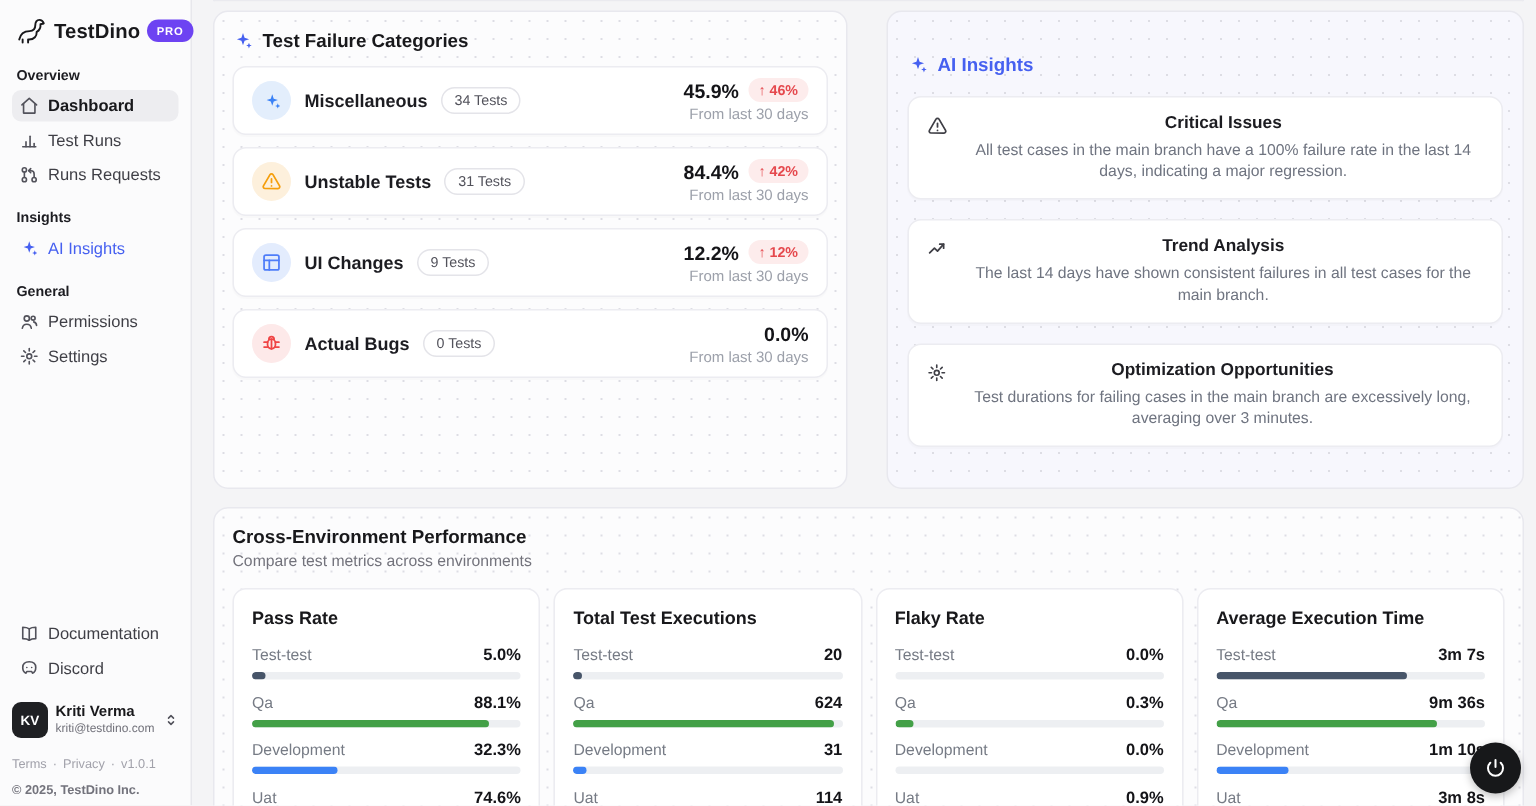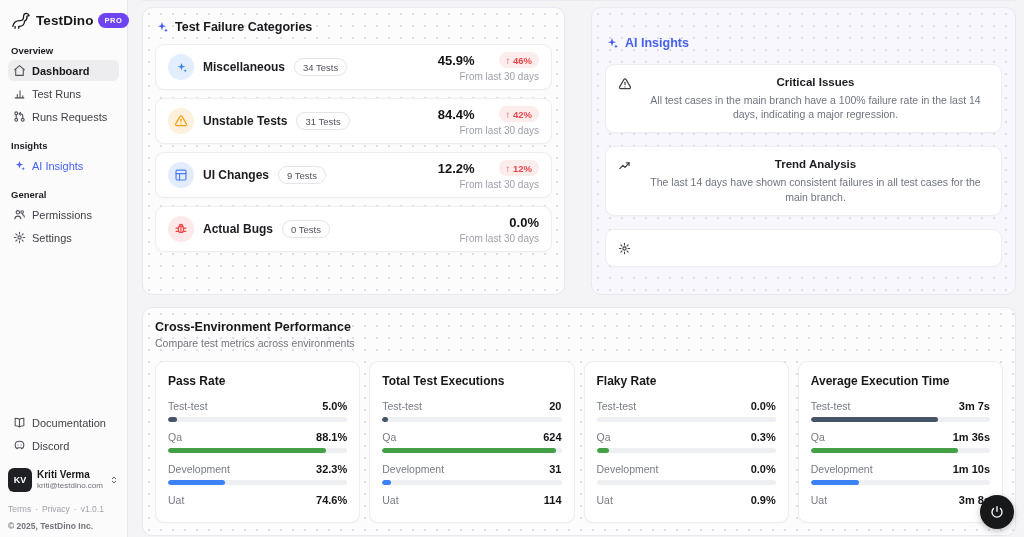--- a/index.html
+++ b/index.html
@@ -88,21 +88,21 @@
   .cat-icon {
     width:26px; height:26px; border-radius:50%;
     display:flex; align-items:center; justify-content:center;
   }
   .cat-name { font-size:12px; font-weight:bold; color:#1c1c21; }
   .count-pill {
     font-size:9.5px; color:#52525b; background:#fff;
     border:1px solid #e4e4e9; border-radius:999px; padding:2.5px 8px;
   }
   .fail-right { display:flex; flex-direction:column; align-items:flex-end; gap:3px; }
-  .pct-line { display:flex; align-items:center; gap:24px; }
+  .pct-line { display:flex; align-items:center; gap:6px; }
   .pct { font-size:13px; font-weight:bold; color:#141418; }
   .trend-pill {
     font-size:9.5px; font-weight:bold; color:#e5484d;
     background:#fdecec; border-radius:999px; padding:2.5px 7px;
   }
   .period { font-size:10px; color:#9ca0aa; }
 
   .ai-item {
     background:#fff; border:1px solid #ececf1; border-radius:9px;
     padding:11px 12px; margin-bottom:13px; display:flex; gap:10px;
@@ -403,20 +403,24 @@
        <div class="ai-desc">The last 14 days have shown consistent failures in all test cases for the main branch.</div>
      </div>
           </div>
           <div class="ai-item">
             <span class="icn">
               <svg width="13" height="13" viewBox="0 0 24 24" fill="none" stroke="currentColor" stroke-width="2" stroke-linecap="round" stroke-linejoin="round">
                 <circle cx="12" cy="12" r="3"></circle>
                 <path d="M12 2.5v3M12 18.5v3M21.5 12h-3M5.5 12h-3M18.7 5.3l-2.1 2.1M7.4 16.6l-2.1 2.1M18.7 18.7l-2.1-2.1M7.4 7.4 5.3 5.3"></path>
               </svg>
             </span>
+     <div>
+       <div class="ai-title">Optimization Opportunities</div>
+       <div class="ai-desc">Test durations for failing cases in the main branch are excessively long, averaging over 3 minutes.</div>
+     </div>
           </div>
         </div>
     </section>
   </div>
 
   <section class="panel">
     <h2 class="env-head-title">Cross-Environment Performance</h2>
     <div class="env-sub">Compare test metrics across environments</div>
     <div class="env-cards" id="env-cards">
         <div class="env-card">
@@ -537,21 +541,21 @@
           <span class="metric-label">Test-test</span>
           <span class="metric-value">3m 7s</span>
         </div>
         <div class="bar-track">
           <div class="bar-fill" style="width:71%;background:#475569"></div>
         </div>
       </div>
           <div class="metric">
         <div class="metric-line">
           <span class="metric-label">Qa</span>
-          <span class="metric-value">1m 36s</span>
+          <span class="metric-value">9m 36s</span>
         </div>
         <div class="bar-track">
           <div class="bar-fill" style="width:82%;background:#43a047"></div>
         </div>
       </div>
           <div class="metric">
         <div class="metric-line">
           <span class="metric-label">Development</span>
           <span class="metric-value">1m 10s</span>
         </div>

